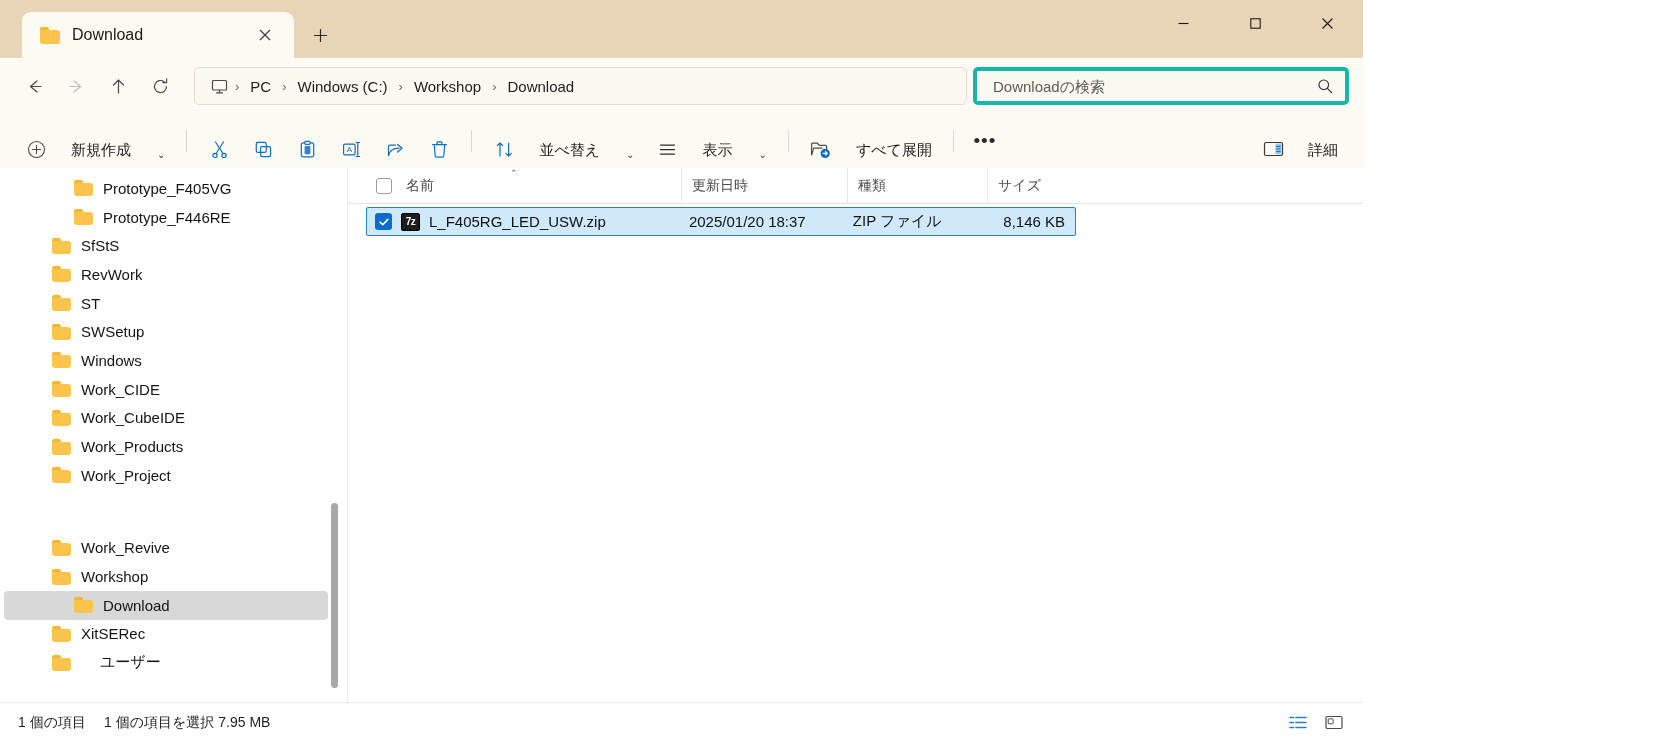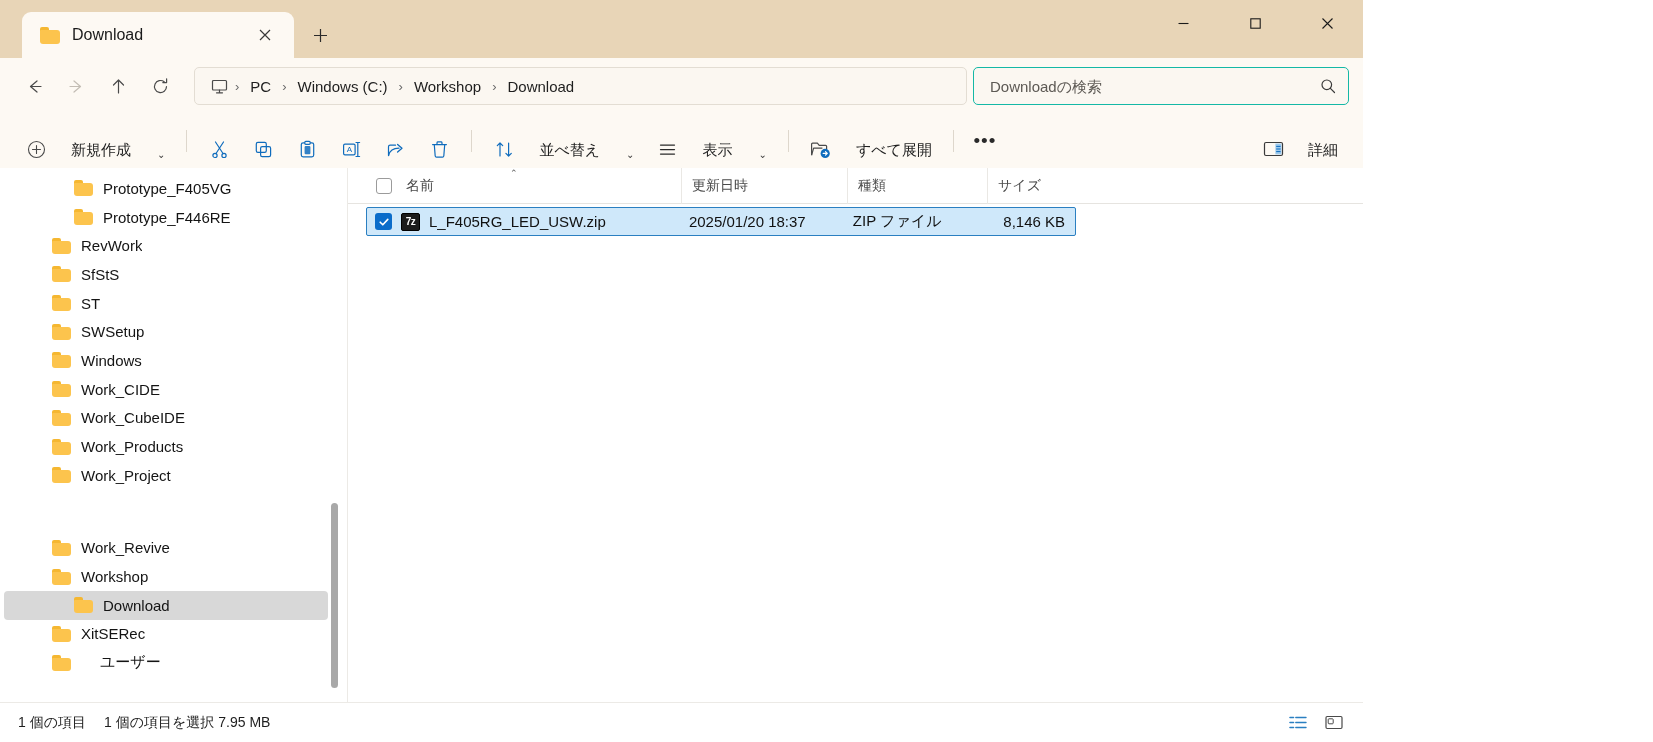--- a/index.html
+++ b/index.html
@@ -90,21 +90,21 @@
   .crumb-monitor { width: 28px; height: 22px; display: flex; align-items: center; justify-content: center; color: #4a4a4a; }
   .crumb {
     font-size: 15px; color: #1e1e1e; padding: 4px 9px; border-radius: 4px; white-space: nowrap;
   }
   .crumb-sep {
     color: #6a6a6a; font-size: 13px; padding: 0 2px; display: flex; align-items: center;
   }
   .searchbox {
     width: 376px; height: 38px; margin-left: 4px;
     background: #fbf7f1;
-    border: 1px solid #14b8a6;
+    border: 4px solid #14b8a6;
     border-radius: 5px;
     display: flex; align-items: center;
     padding: 0 12px 0 16px;
   }
   .searchbox input {
     flex: 1; border: none; outline: none; background: transparent;
     font-family: "Liberation Sans", sans-serif;
     font-size: 15px; color: #1e1e1e;
   }
   .searchbox input::placeholder { color: #5d5954; }
@@ -486,28 +486,28 @@
               <span class="ft"></span>
               <span class="fb"></span>
             </span>
             <span class="tree-label">Prototype_F446RE</span>
           </div>
           <div class="tree-item" style="padding-left: 48px;">
             <span class="tree-folder">
               <span class="ft"></span>
               <span class="fb"></span>
             </span>
+            <span class="tree-label">SfStS</span>
+          </div>
+          <div class="tree-item" style="padding-left: 48px;">
+            <span class="tree-folder">
+              <span class="ft"></span>
+              <span class="fb"></span>
+            </span>
             <span class="tree-label">RevWork</span>
-          </div>
-          <div class="tree-item" style="padding-left: 48px;">
-            <span class="tree-folder">
-              <span class="ft"></span>
-              <span class="fb"></span>
-            </span>
-            <span class="tree-label">SfStS</span>
           </div>
           <div class="tree-item" style="padding-left: 48px;">
             <span class="tree-folder">
               <span class="ft"></span>
               <span class="fb"></span>
             </span>
             <span class="tree-label">ST</span>
           </div>
           <div class="tree-item" style="padding-left: 48px;">
             <span class="tree-folder">

